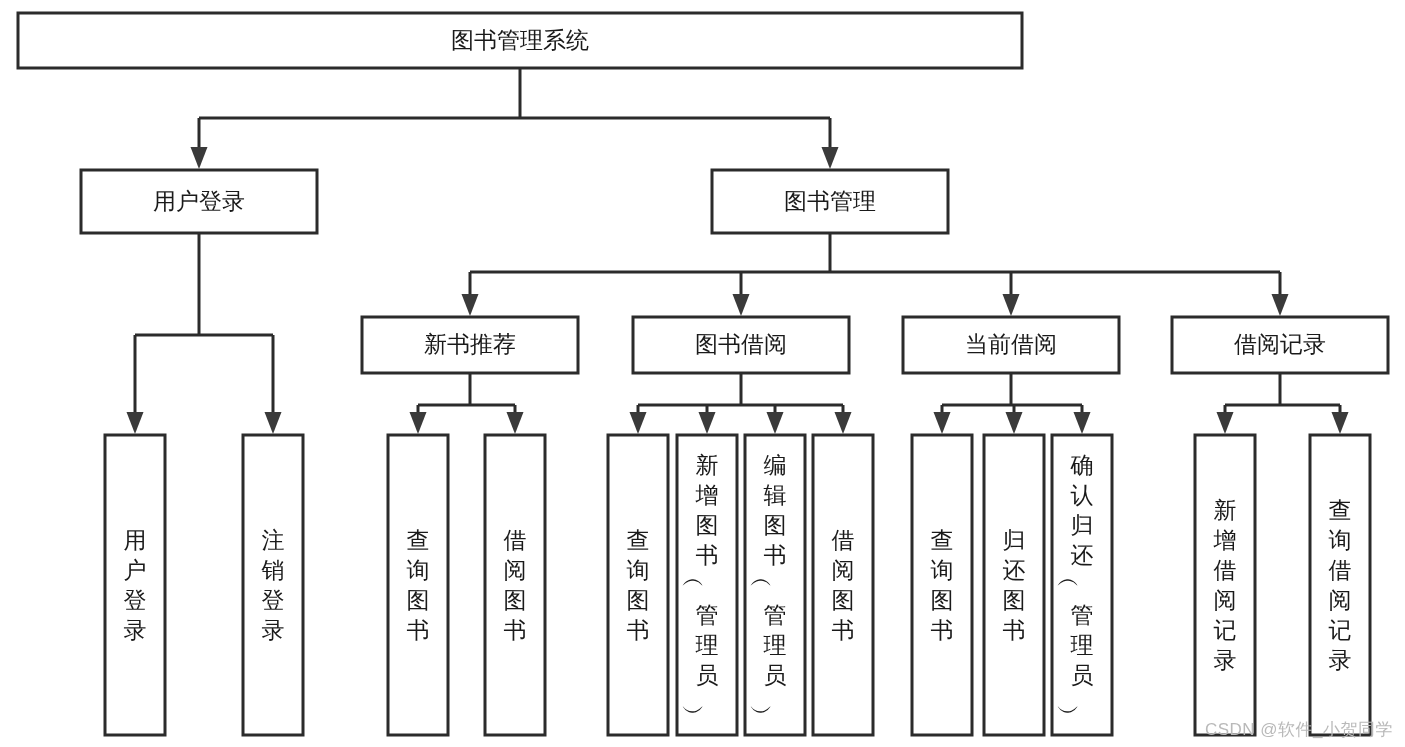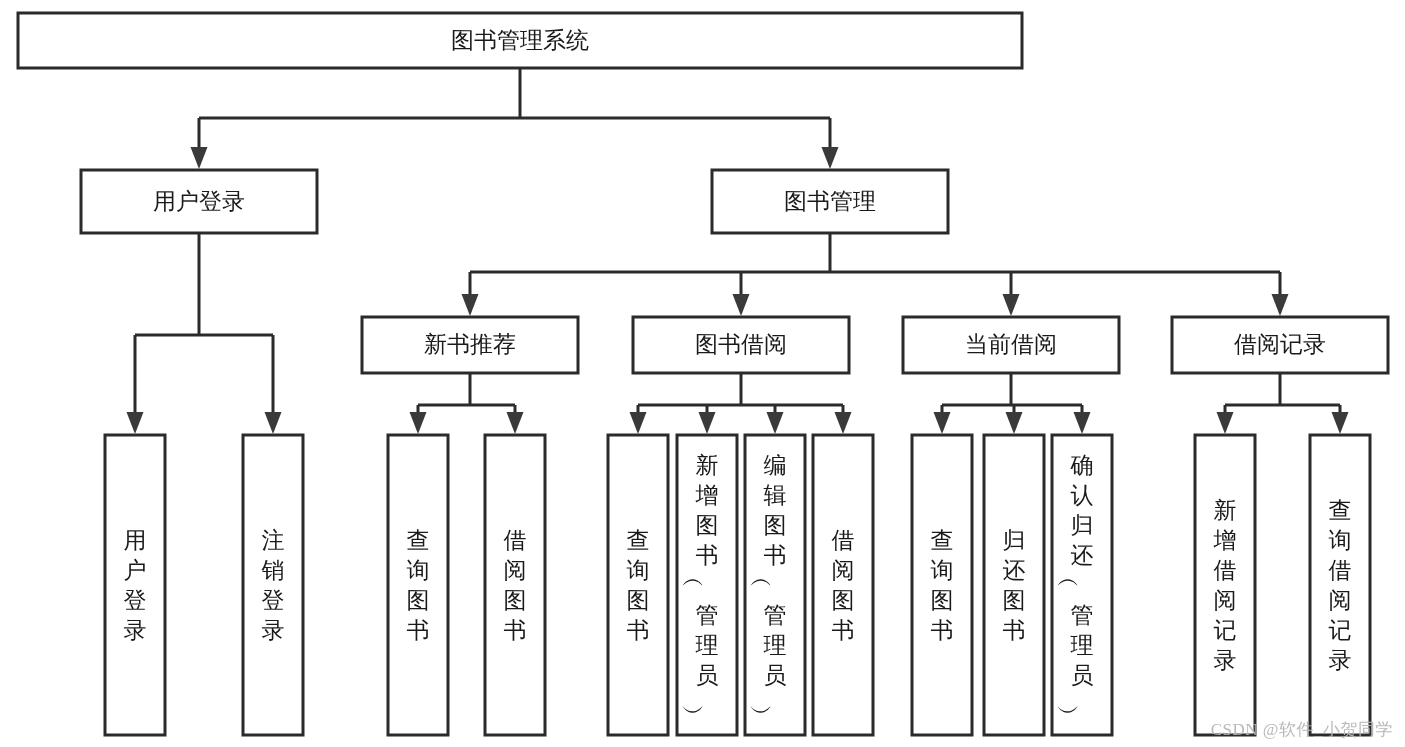--- a/index.html
+++ b/index.html
@@ -53,21 +53,21 @@
   .node-label-v {
     font-family: "Liberation Sans", "DejaVu Sans", sans-serif;
     font-size: 23px;
     fill: #1a1a1a;
     text-anchor: middle;
   }
   .watermark {
     position: absolute;
     right: 12px;
     bottom: 6px;
-    font-family: Liberation Serif, serif;
+    font-family: Liberation Sans, sans-serif;
     font-size: 17px;
     color: #b9b9b9;
     letter-spacing: 0.5px;
     white-space: nowrap;
     pointer-events: none;
   }
 </style>
 </head>
 <body>
 

